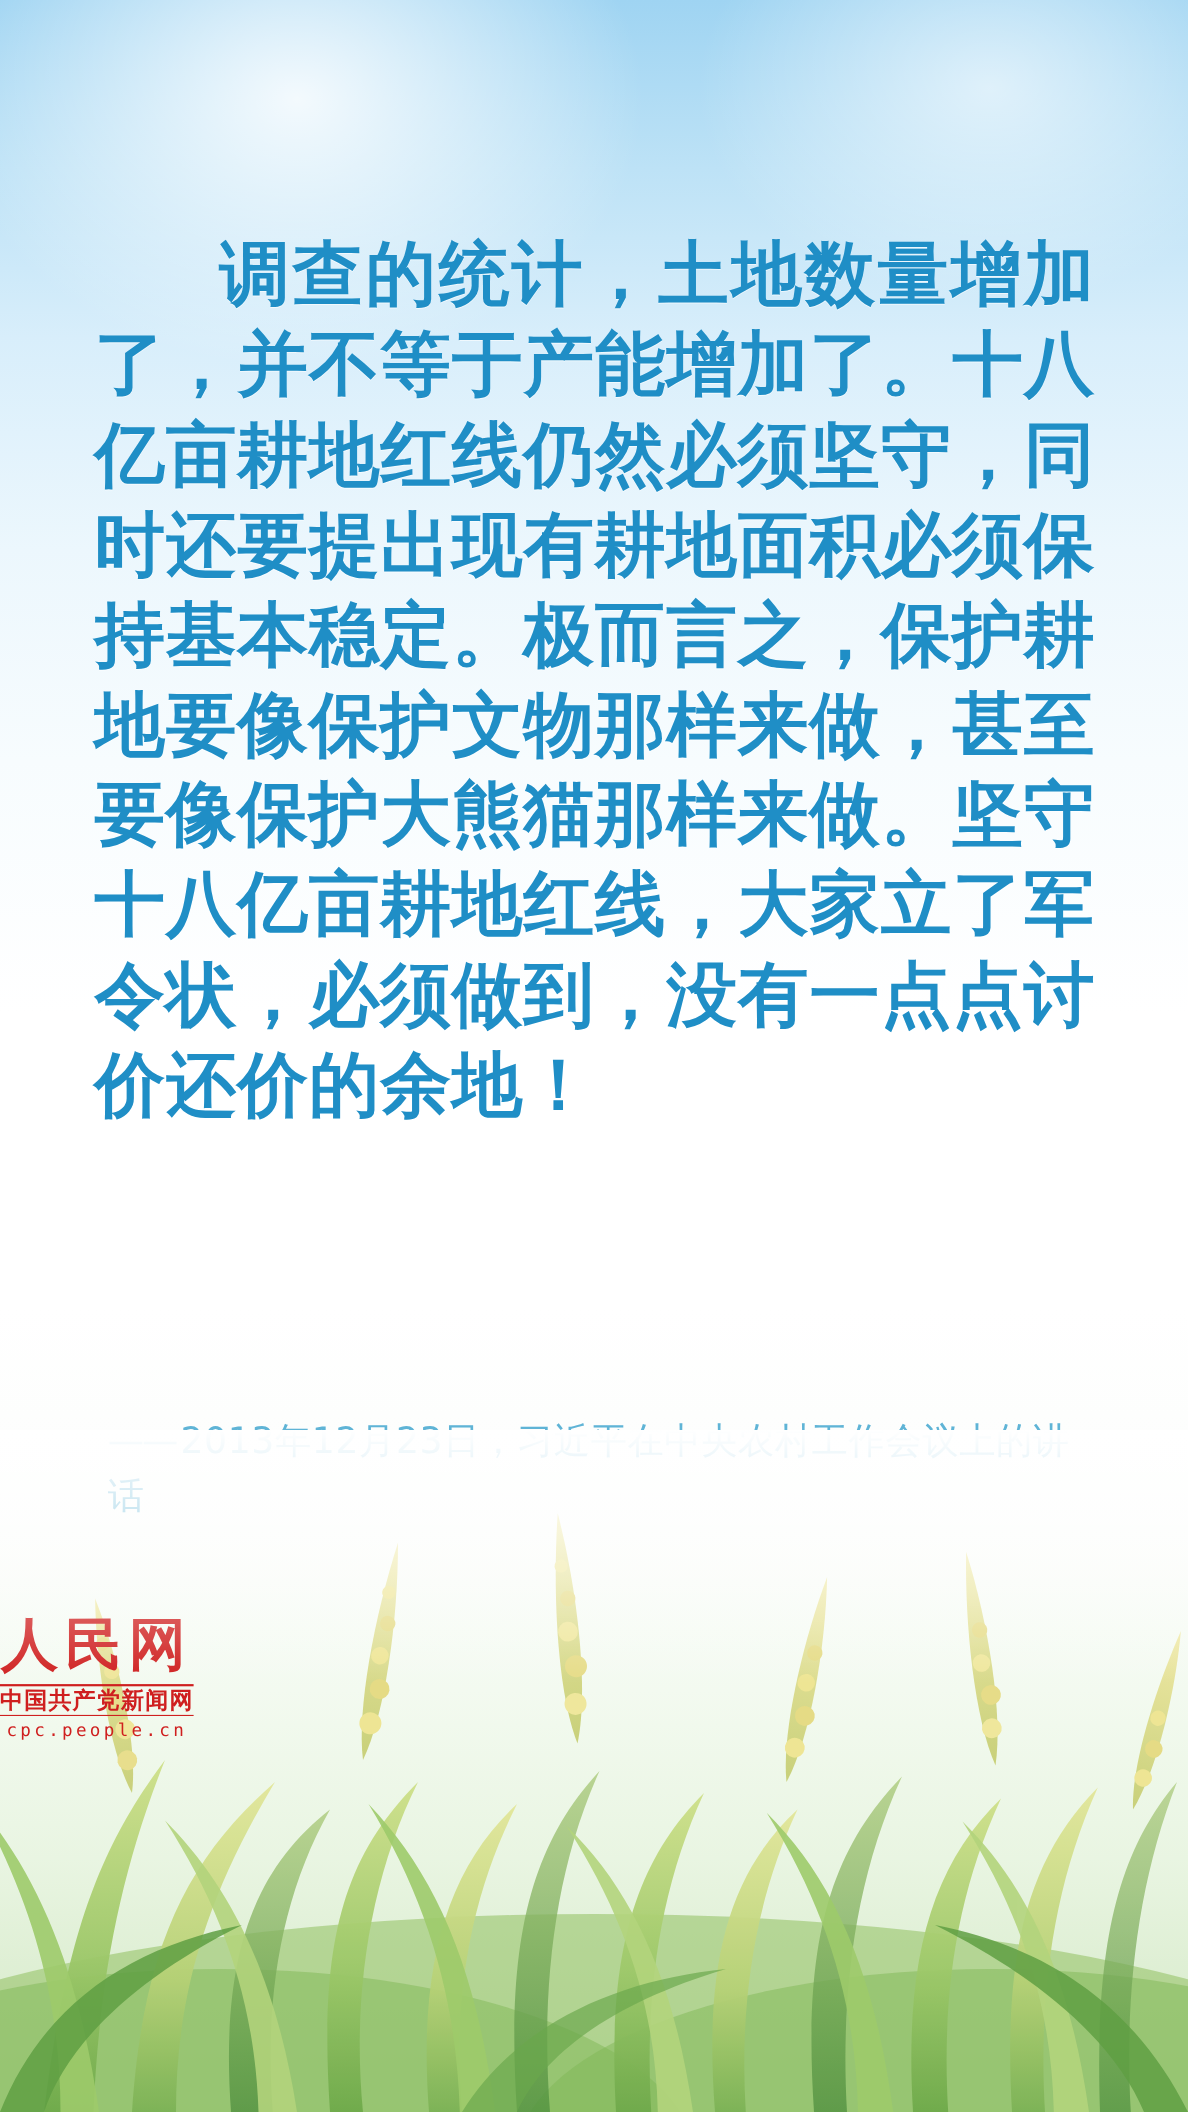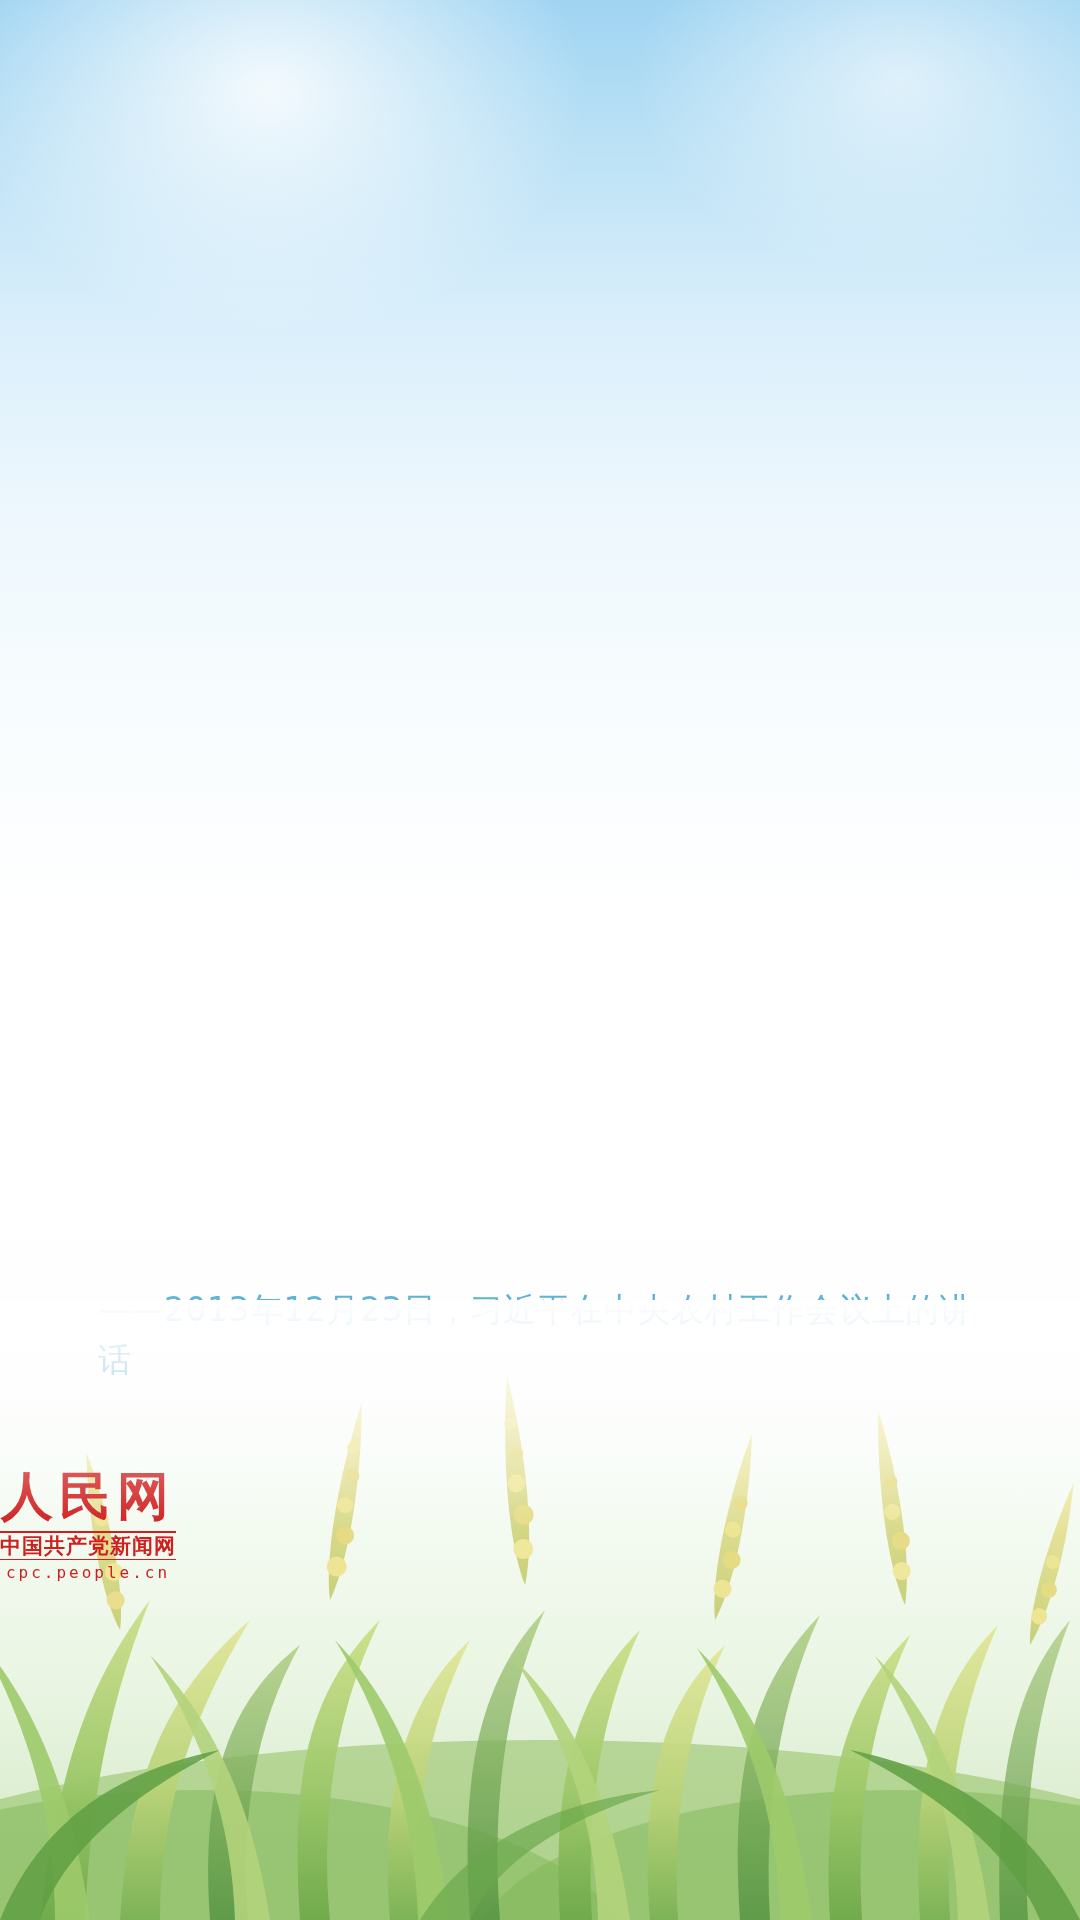--- a/index.html
+++ b/index.html
@@ -296,20 +296,23 @@
       </g>
 
       <g opacity="0.85">
         <path d="M0 620 C 40 520, 120 470, 220 450 C 120 500, 60 560, 40 620 Z" fill="#5f9f43"></path>
         <path d="M1080 620 C 1030 520, 950 470, 850 450 C 950 500, 1015 560, 1040 620 Z" fill="#5f9f43"></path>
         <path d="M420 620 C 470 540, 560 500, 660 490 C 560 520, 495 565, 470 620 Z" fill="#6aa84c" opacity="0.8"></path>
       </g>
     </svg>
   </div>
 
+  <div class="quote">
+    <span class="indent"></span><span>调查的统计，土地数量增加了，并不等于产能增加了。十八亿亩耕地红线仍然必须坚守，同时还要提出现有耕地面积必须保持基本稳定。极而言之，保护耕地要像保护文物那样来做，甚至要像保护大熊猫那样来做。坚守十八亿亩耕地红线，大家立了军令状，必须做到，没有一点点讨价还价的余地！</span>
+  </div>
 
   <div class="source">
     <span class="dash">——</span><span>2013年12月23日，习近平在中央农村工作会议上的讲话</span>
   </div>
 
   <div class="logos">
 
     <div class="people-logo">
       <div class="cn">人民网</div>
       <div class="sub">中国共产党新闻网</div>

